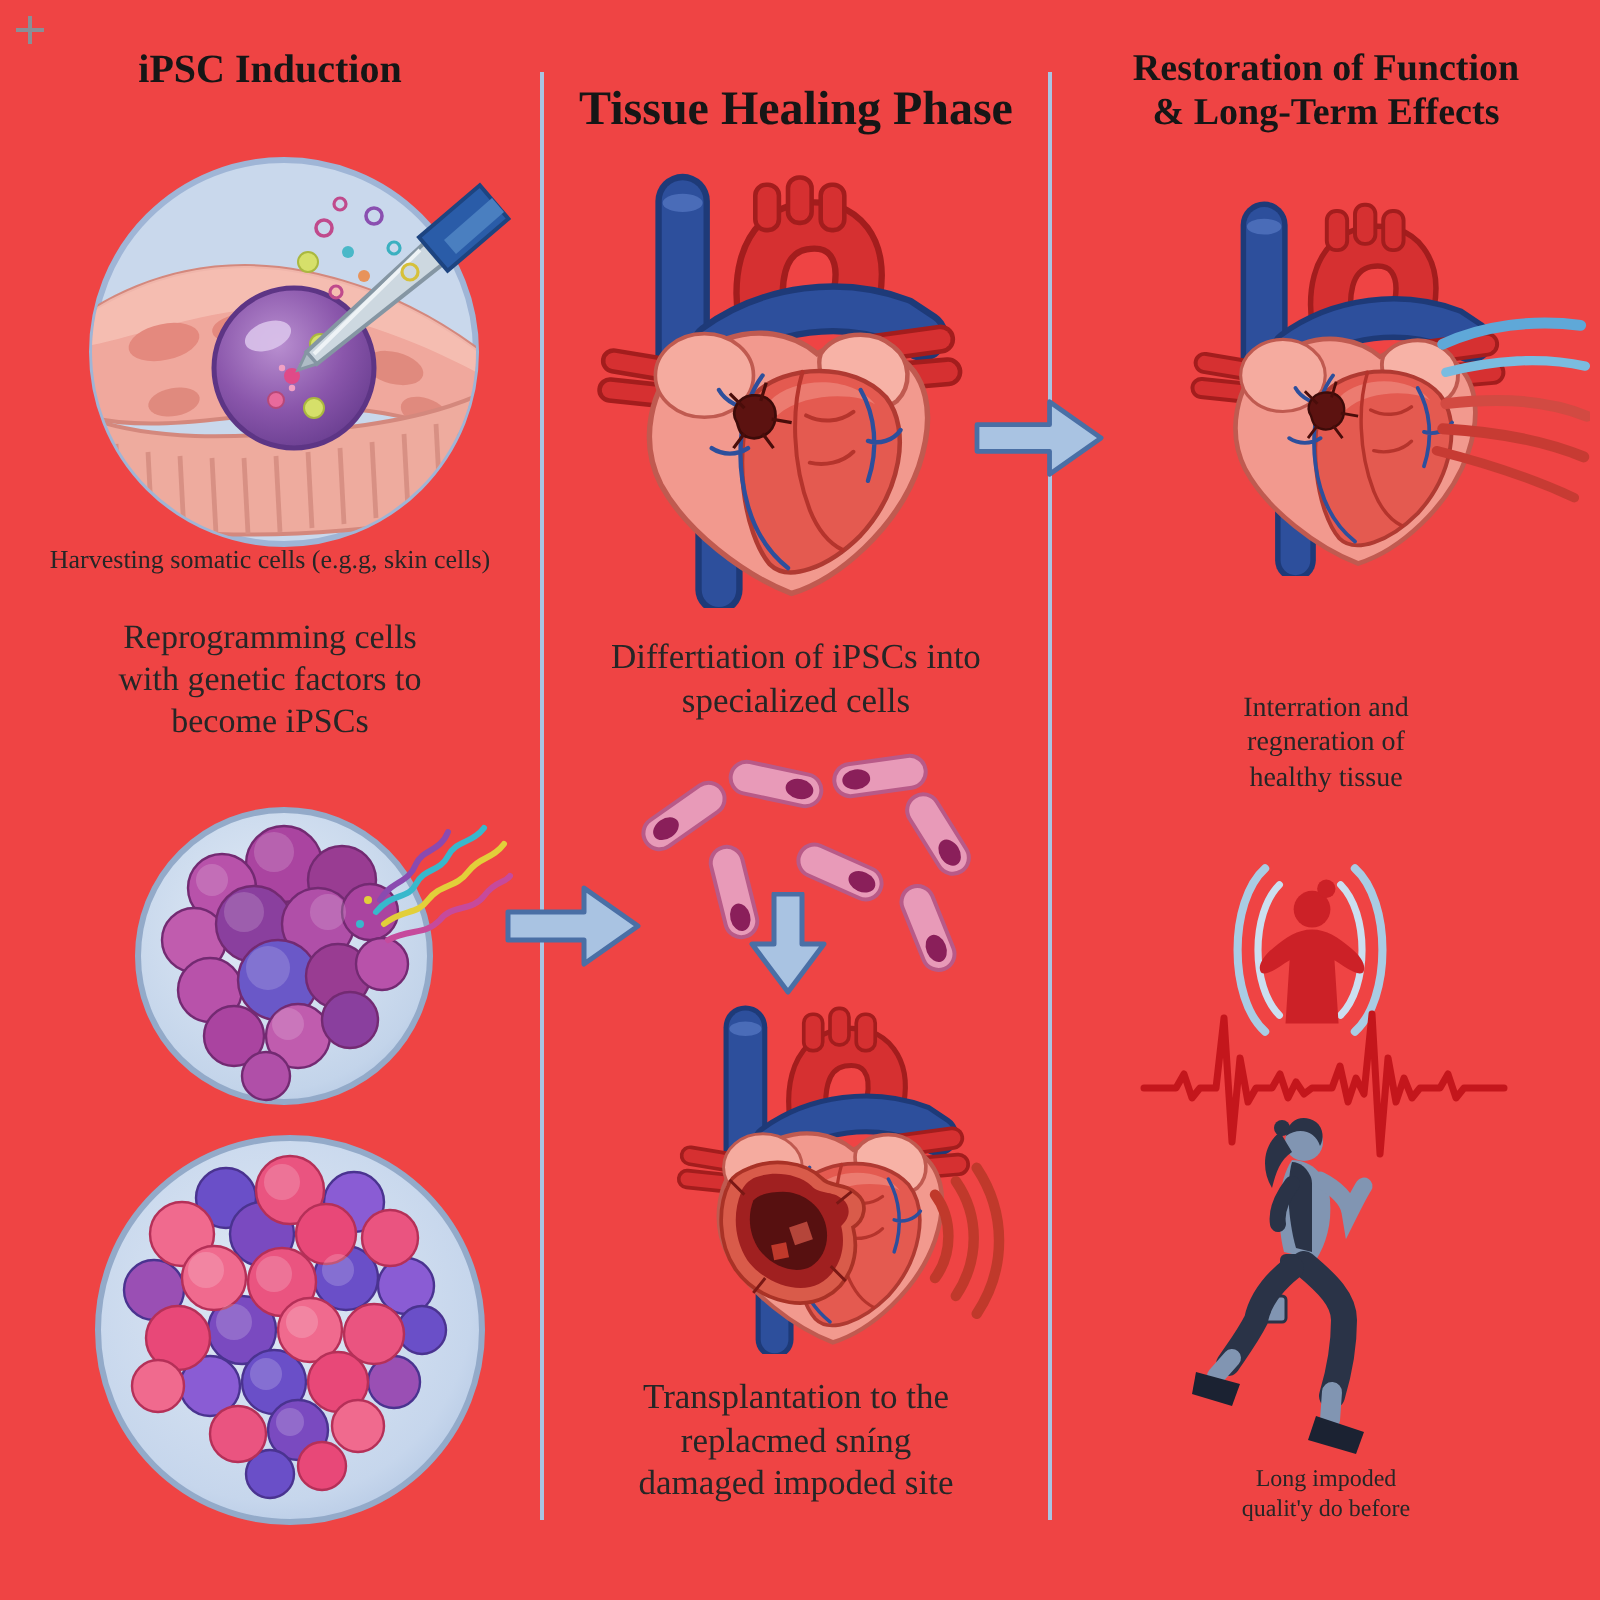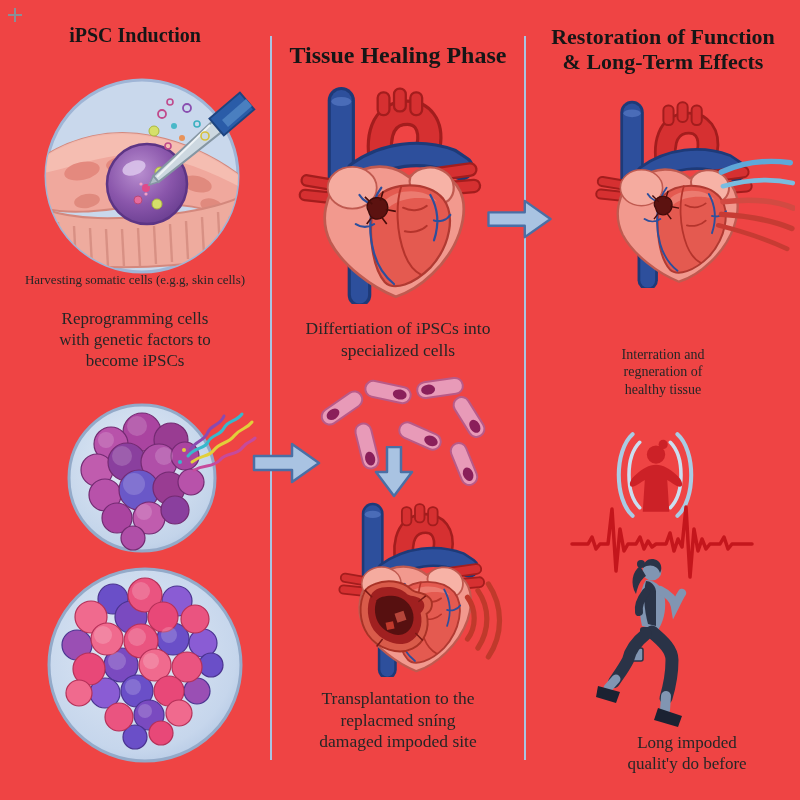--- a/index.html
+++ b/index.html
@@ -327,21 +327,21 @@
     <div class="abs cap" style="left:285px;top:688px;width:226px;font-size:17.5px;">Transplantation to the
 replacmed sníng
 damaged impoded site</div>
   </section>
 
   <svg class="abs arrow" style="left:486px;top:198px;" width="68" height="42" viewBox="0 0 70 44">
     <polygon points="2,15 40,15 40,3 67,22 40,41 40,29 2,29" fill="#a9c3e2" stroke="#4a6fa5" stroke-width="2.5" stroke-linejoin="round"></polygon>
   </svg>
 
   <section>
-    <div class="abs coltitle" style="left:526px;top:24px;width:274px;font-size:22px;">Restoration of Function
+    <div class="abs coltitle" style="left:526px;top:24px;width:274px;font-size:19px;">Restoration of Function
 &amp; Long-Term Effects</div>
 
     <svg class="abs" style="left:560px;top:100px;" width="235" height="188" viewBox="0 0 300 240">
       <use href="#sym-heart"></use>
       <g fill="none" stroke-linecap="round">
         <path d="M206,92 C232,80 264,76 294,80" stroke="#5fa8d8" stroke-width="7"></path>
         <path d="M208,110 C238,102 270,100 297,106" stroke="#7abce0" stroke-width="6"></path>
         <path d="M208,130 C242,126 274,128 298,138" stroke="#d24a42" stroke-width="7"></path>
         <path d="M206,146 C240,148 272,154 296,164" stroke="#c73b33" stroke-width="7"></path>
         <path d="M202,160 C234,168 264,178 290,190" stroke="#c73b33" stroke-width="6"></path>
@@ -385,17 +385,17 @@
         <rect x="38" y="100" width="11" height="13" rx="2" fill="#8195b2" stroke="#2a3347" stroke-width="1.5"></rect>
         <path d="M58,84 C70,94 78,102 78,112 C78,126 75,140 72,150" fill="none" stroke="#2a3347" stroke-width="13" stroke-linecap="round"></path>
         <path d="M72,148 L71,162" stroke="#8195b2" stroke-width="10" stroke-linecap="round"></path>
         <path d="M64,160 L88,168 L84,179 L60,172 Z" fill="#1b2232"></path>
         <path d="M52,86 C42,94 36,102 34,112 C30,120 24,128 20,134" fill="none" stroke="#2a3347" stroke-width="12" stroke-linecap="round"></path>
         <path d="M22,131 L14,140" stroke="#8195b2" stroke-width="9" stroke-linecap="round"></path>
         <path d="M4,138 L26,144 L22,155 L2,149 Z" fill="#1b2232"></path>
       </g>
     </svg>
 
-    <div class="abs cap" style="left:584px;top:732px;width:206px;font-size:17px;">Long impoded
+    <div class="abs cap" style="left:560px;top:732px;width:206px;font-size:12px;">Long impoded
 qualit'y do before</div>
   </section>
 
 </div>
 
 </body></html>

